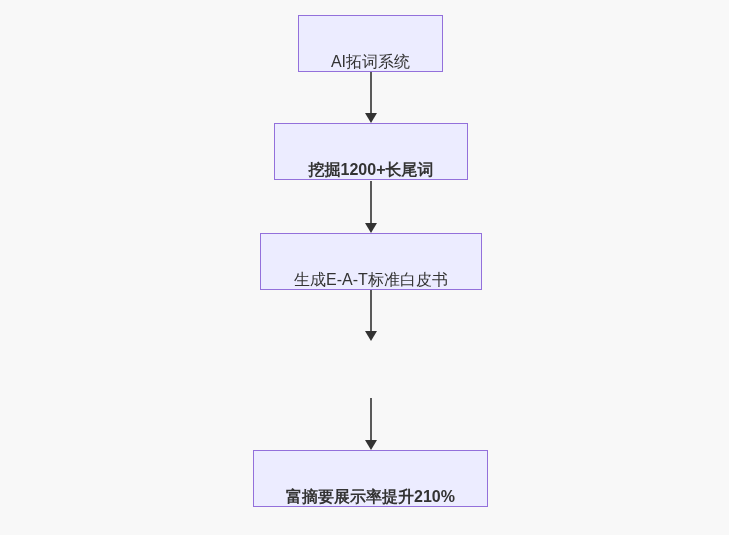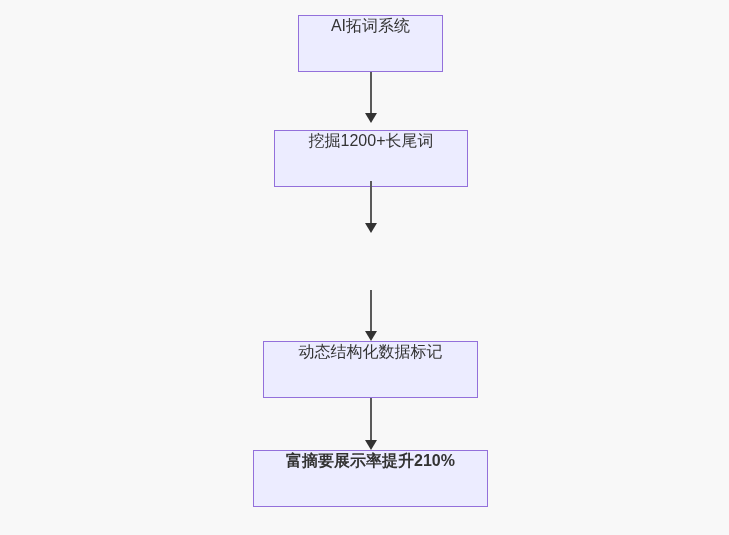--- a/index.html
+++ b/index.html
@@ -17,21 +17,21 @@
     position: relative;
     width: 729px;
     height: 535px;
   }
   .node {
     position: absolute;
     background: #ECECFF;
     border: 1px solid #9370DB;
     color: #333333;
     display: flex;
-    align-items: flex-start;
+    align-items: flex-end;
     justify-content: center;
     font-size: 16px;
     line-height: 1.2;
     box-sizing: border-box;
     text-align: center;
     white-space: nowrap;
   }
   .arrow {
     position: absolute;
     width: 12px;
@@ -47,21 +47,21 @@
   }
   .arrow-head {
     width: 0;
     height: 0;
     border-left: 6px solid transparent;
     border-right: 6px solid transparent;
     border-top: 10px solid #333333;
   }
   
   .n1 { left: 298px; top: 15px;  width: 145px; height: 57px; }
-  .n2 { left: 274px; top: 130px; width: 194px; height: 57px; }
+  .n2 { left: 274px; top: 123px; width: 194px; height: 57px; font-weight: bold; }
   .n3 { left: 260px; top: 233px; width: 222px; height: 57px; }
   .n4 { left: 263px; top: 341px; width: 215px; height: 57px; }
   .n5 { left: 253px; top: 450px; width: 235px; height: 57px; font-weight: bold; }
   
   .a1 { left: 365px; top: 72px;  height: 51px; }
   .a2 { left: 365px; top: 181px; height: 52px; }
   .a3 { left: 365px; top: 290px; height: 51px; }
   .a4 { left: 365px; top: 398px; height: 52px; }
 </style>
 </head>
@@ -80,29 +80,29 @@
 
   <div class="node n2">
     <span>挖掘1200+长尾词</span>
   </div>
 
   <div class="arrow a2">
     <div class="arrow-line"></div>
     <div class="arrow-head"></div>
   </div>
 
+  <div class="node n3">
+    <span>生成E-A-T标准白皮书</span>
+  </div>
 
   <div class="arrow a3">
     <div class="arrow-line"></div>
     <div class="arrow-head"></div>
   </div>
 
-  <div class="node n4">
-    <span>动态结构化数据标记</span>
-  </div>
 
   <div class="arrow a4">
     <div class="arrow-line"></div>
     <div class="arrow-head"></div>
   </div>
 
   <div class="node n5">
     <span>富摘要展示率提升210%</span>
   </div>
 

